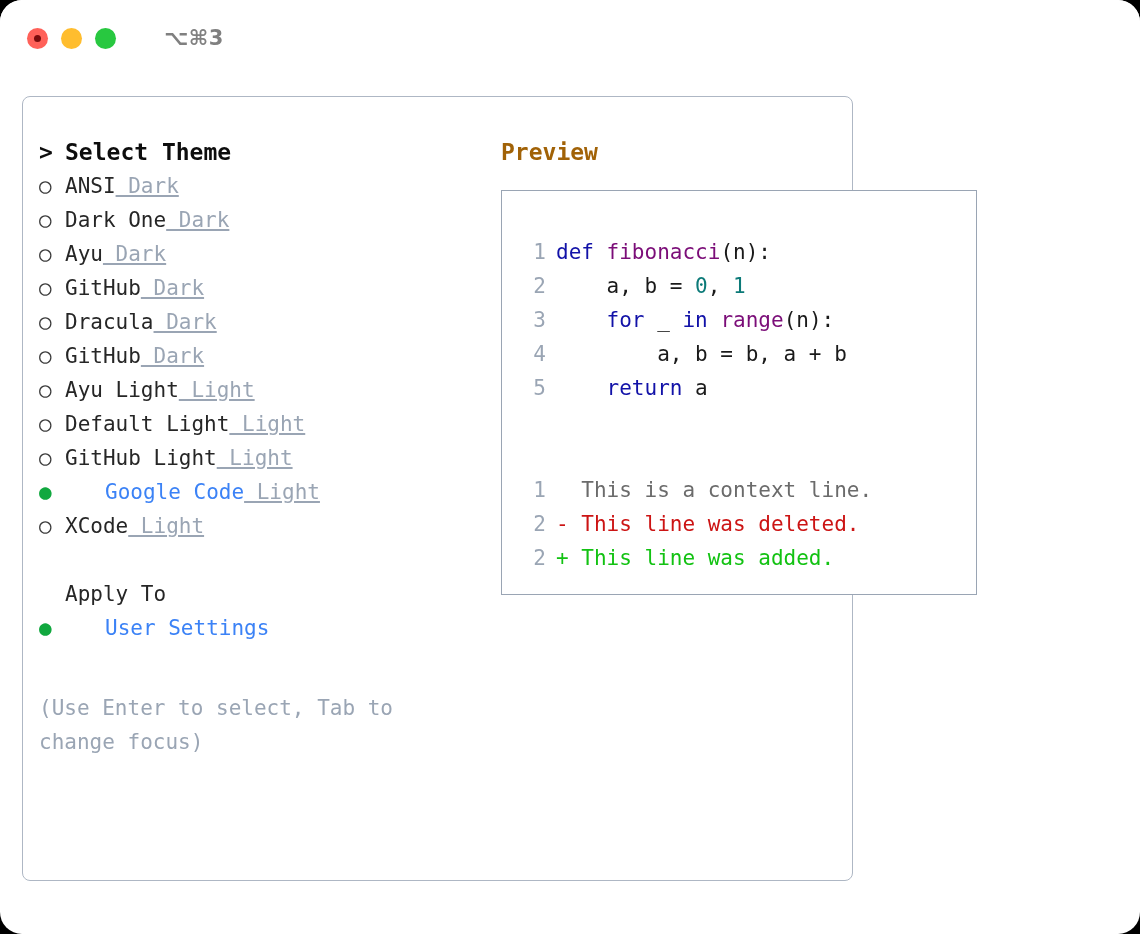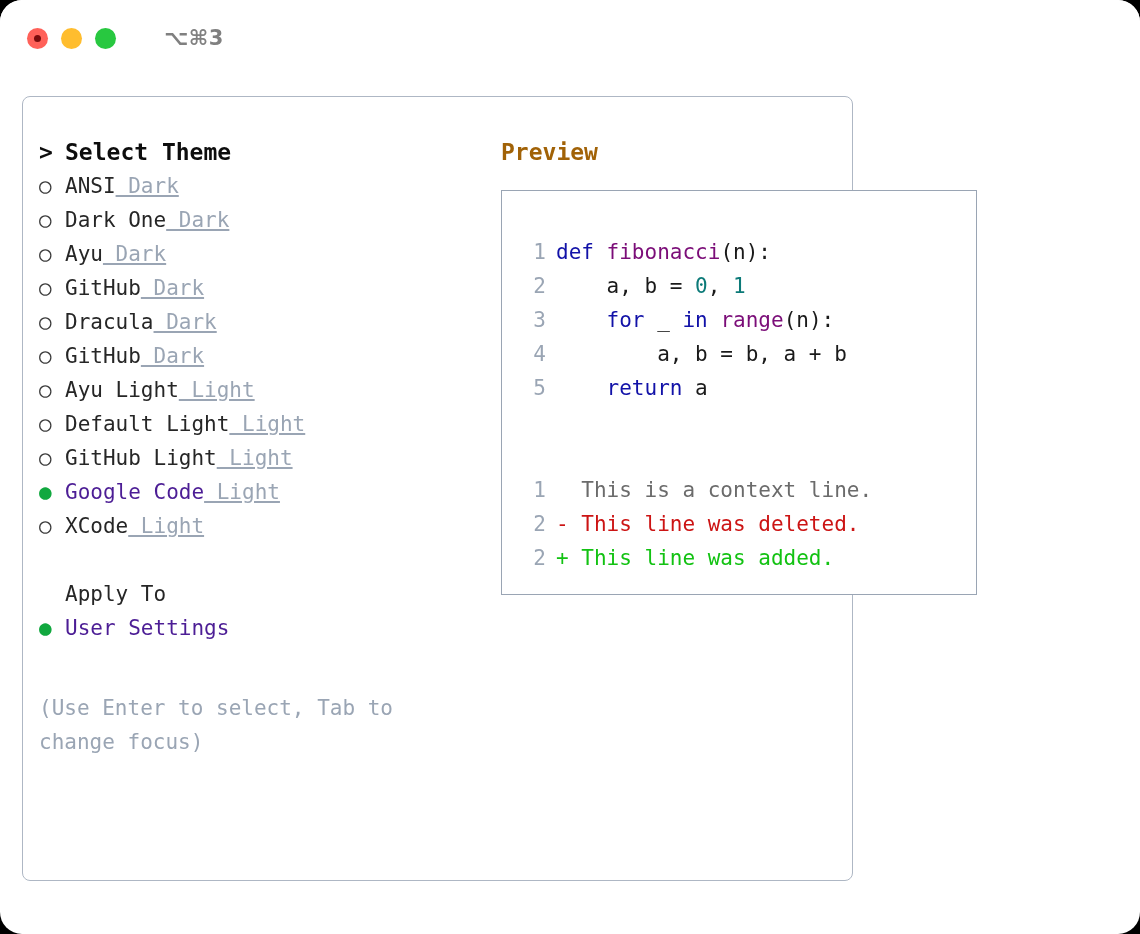--- a/index.html
+++ b/index.html
@@ -95,21 +95,21 @@
     line-height: 34px;
     color: #3c3c3c;
     white-space: nowrap;
   }
   .bullet {
     display: inline-block;
     width: 26px;
     color: #3c3c3c;
   }
   .opt-row.selected .bullet { color: #11a83f; }
-  .opt-row.selected .opt-name { color: #4c1d95; }
+  .opt-row.selected .opt-name { color: #3b82f6; margin-left: 40px; }
   .opt-name { color: #262626; }
   .opt-tag  { color: #9aa5b4; text-decoration: underline; }
 
   .section-label {
     font-size: 21px;
     line-height: 34px;
     color: #262626;
     white-space: nowrap;
     padding-left: 26px;
   }

